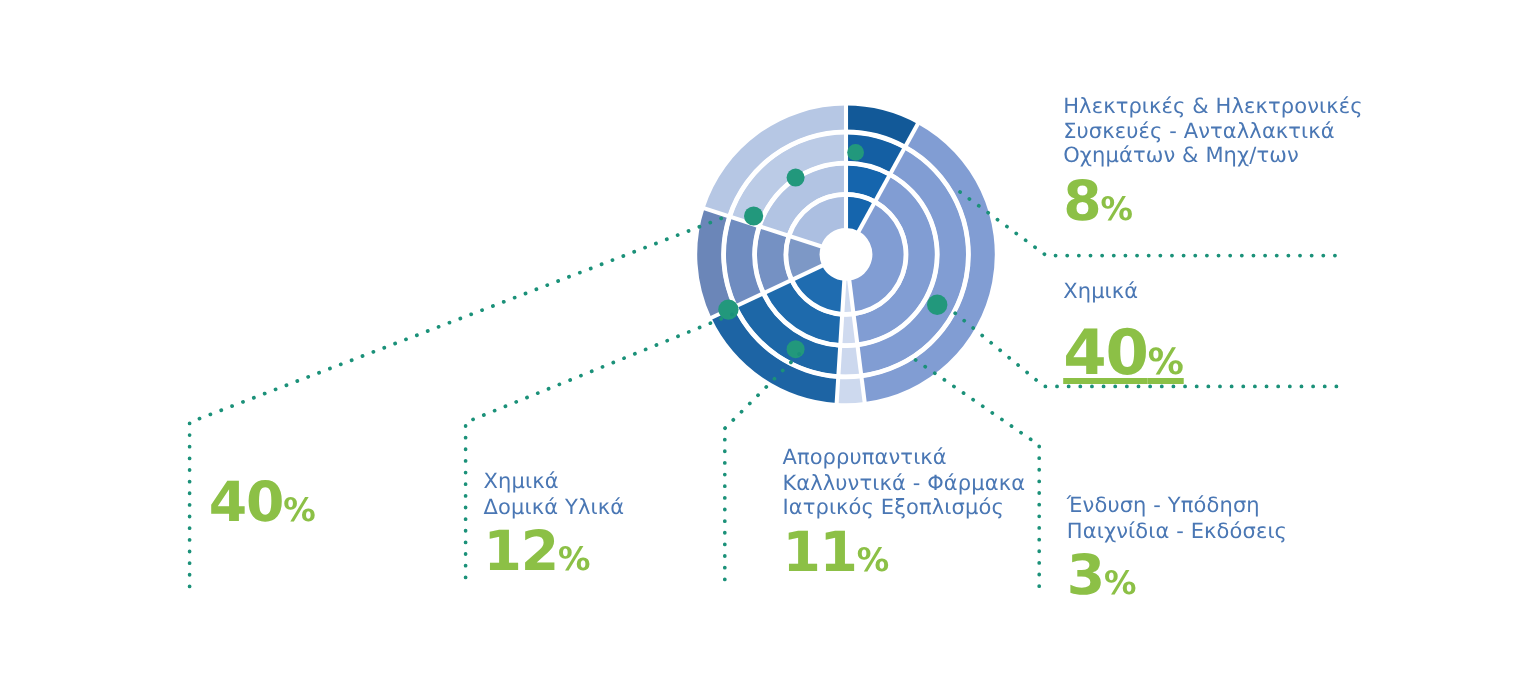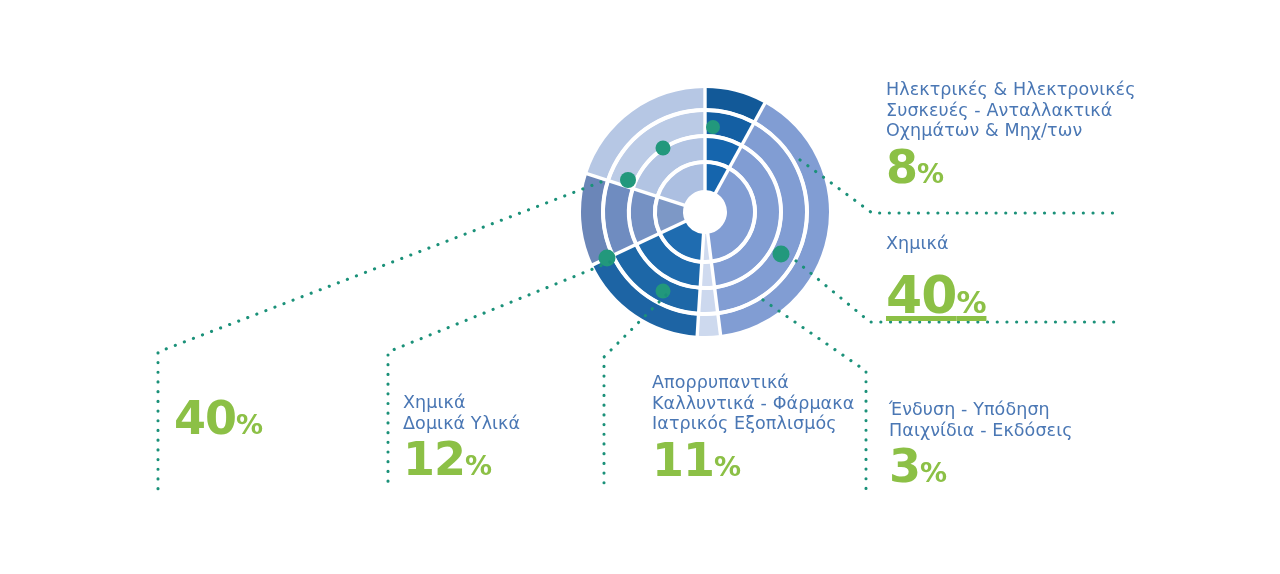--- a/index.html
+++ b/index.html
@@ -100,21 +100,21 @@
 Συσκευές - Ανταλλακτικά
 Οχημάτων &amp; Μηχ/των</div>
     <div class="pct"><span class="pctnum">8</span><span class="sym">%</span></div>
   </div>
 
   <div class="callout" style="left:886px;top:233px;width:270px;">
     <div class="cat-label">Χημικά</div>
     <div class="pct" style="font-size:52px;line-height:80px;text-decoration:underline;"><span class="pctnum">40</span><span class="sym" style="font-size:30px;">%</span></div>
   </div>
 
-  <div class="callout" style="left:889px;top:399px;width:250px;">
+  <div class="callout" style="left:889px;top:412px;width:250px;">
     <div class="cat-label">Ένδυση - Υπόδηση
 Παιχνίδια - Εκδόσεις</div>
     <div class="pct"><span class="pctnum">3</span><span class="sym">%</span></div>
   </div>
 
   <div class="callout" style="left:620px;top:372px;width:230px;margin-left:32px;">
     <div class="cat-label">Απορρυπαντικά
 Καλλυντικά - Φάρμακα
 Ιατρικός Εξοπλισμός</div>
     <div class="pct"><span class="pctnum">11</span><span class="sym">%</span></div>

